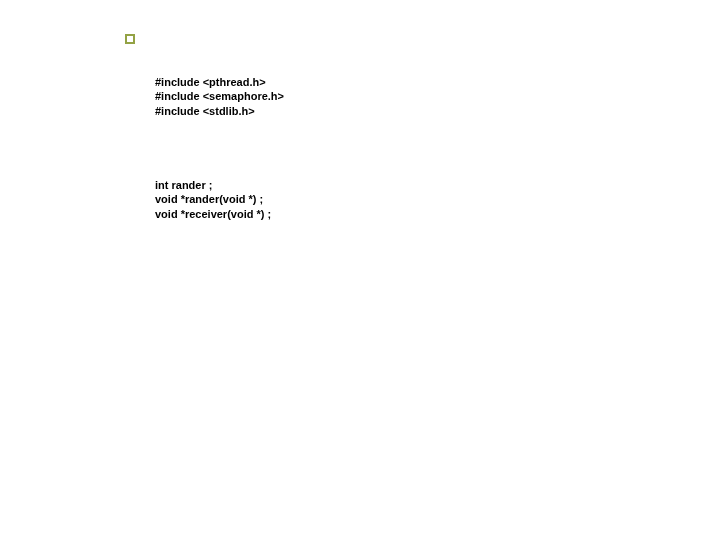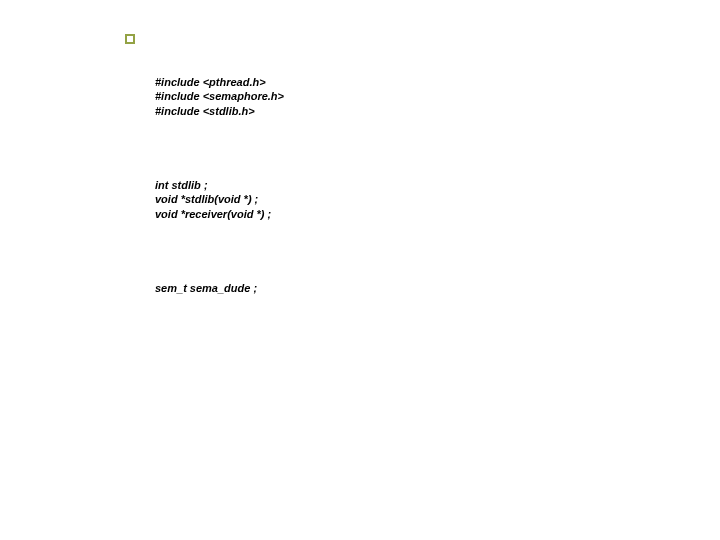--- a/index.html
+++ b/index.html
@@ -41,21 +41,20 @@
   .code {
     position: absolute;
     left: 155px;
     top: 30px;
     width: 540px;
     line-height: 1.35;
     white-space: pre;
   }
   .block {
     margin-bottom: 14px;
-    font-style: italic;
   }
   .block:last-child {
     margin-bottom: 0;
   }
 </style>
 </head>
 <body>
 
 <div class="slide">
 
@@ -63,24 +62,22 @@
     <div class="outer"></div>
     <div class="inner"></div>
   </div>
 
   <div class="code">
     <div class="block">
 <span>#include &lt;pthread.h&gt;</span>
 <span>#include &lt;semaphore.h&gt;</span>
 <span>#include &lt;stdlib.h&gt;</span></div>
     <div class="block">
-<span>int stdlib ;</span>
-<span>void *stdlib(void *) ;</span>
+<span>int rander ;</span>
+<span>void *rander(void *) ;</span>
 <span>void *receiver(void *) ;</span></div>
-    <div class="block">
-<span>sem_t sema_dude ;</span></div>
     <div class="block">
 </div>
     
     
   </div>
 
 </div>
 
 </body></html>

